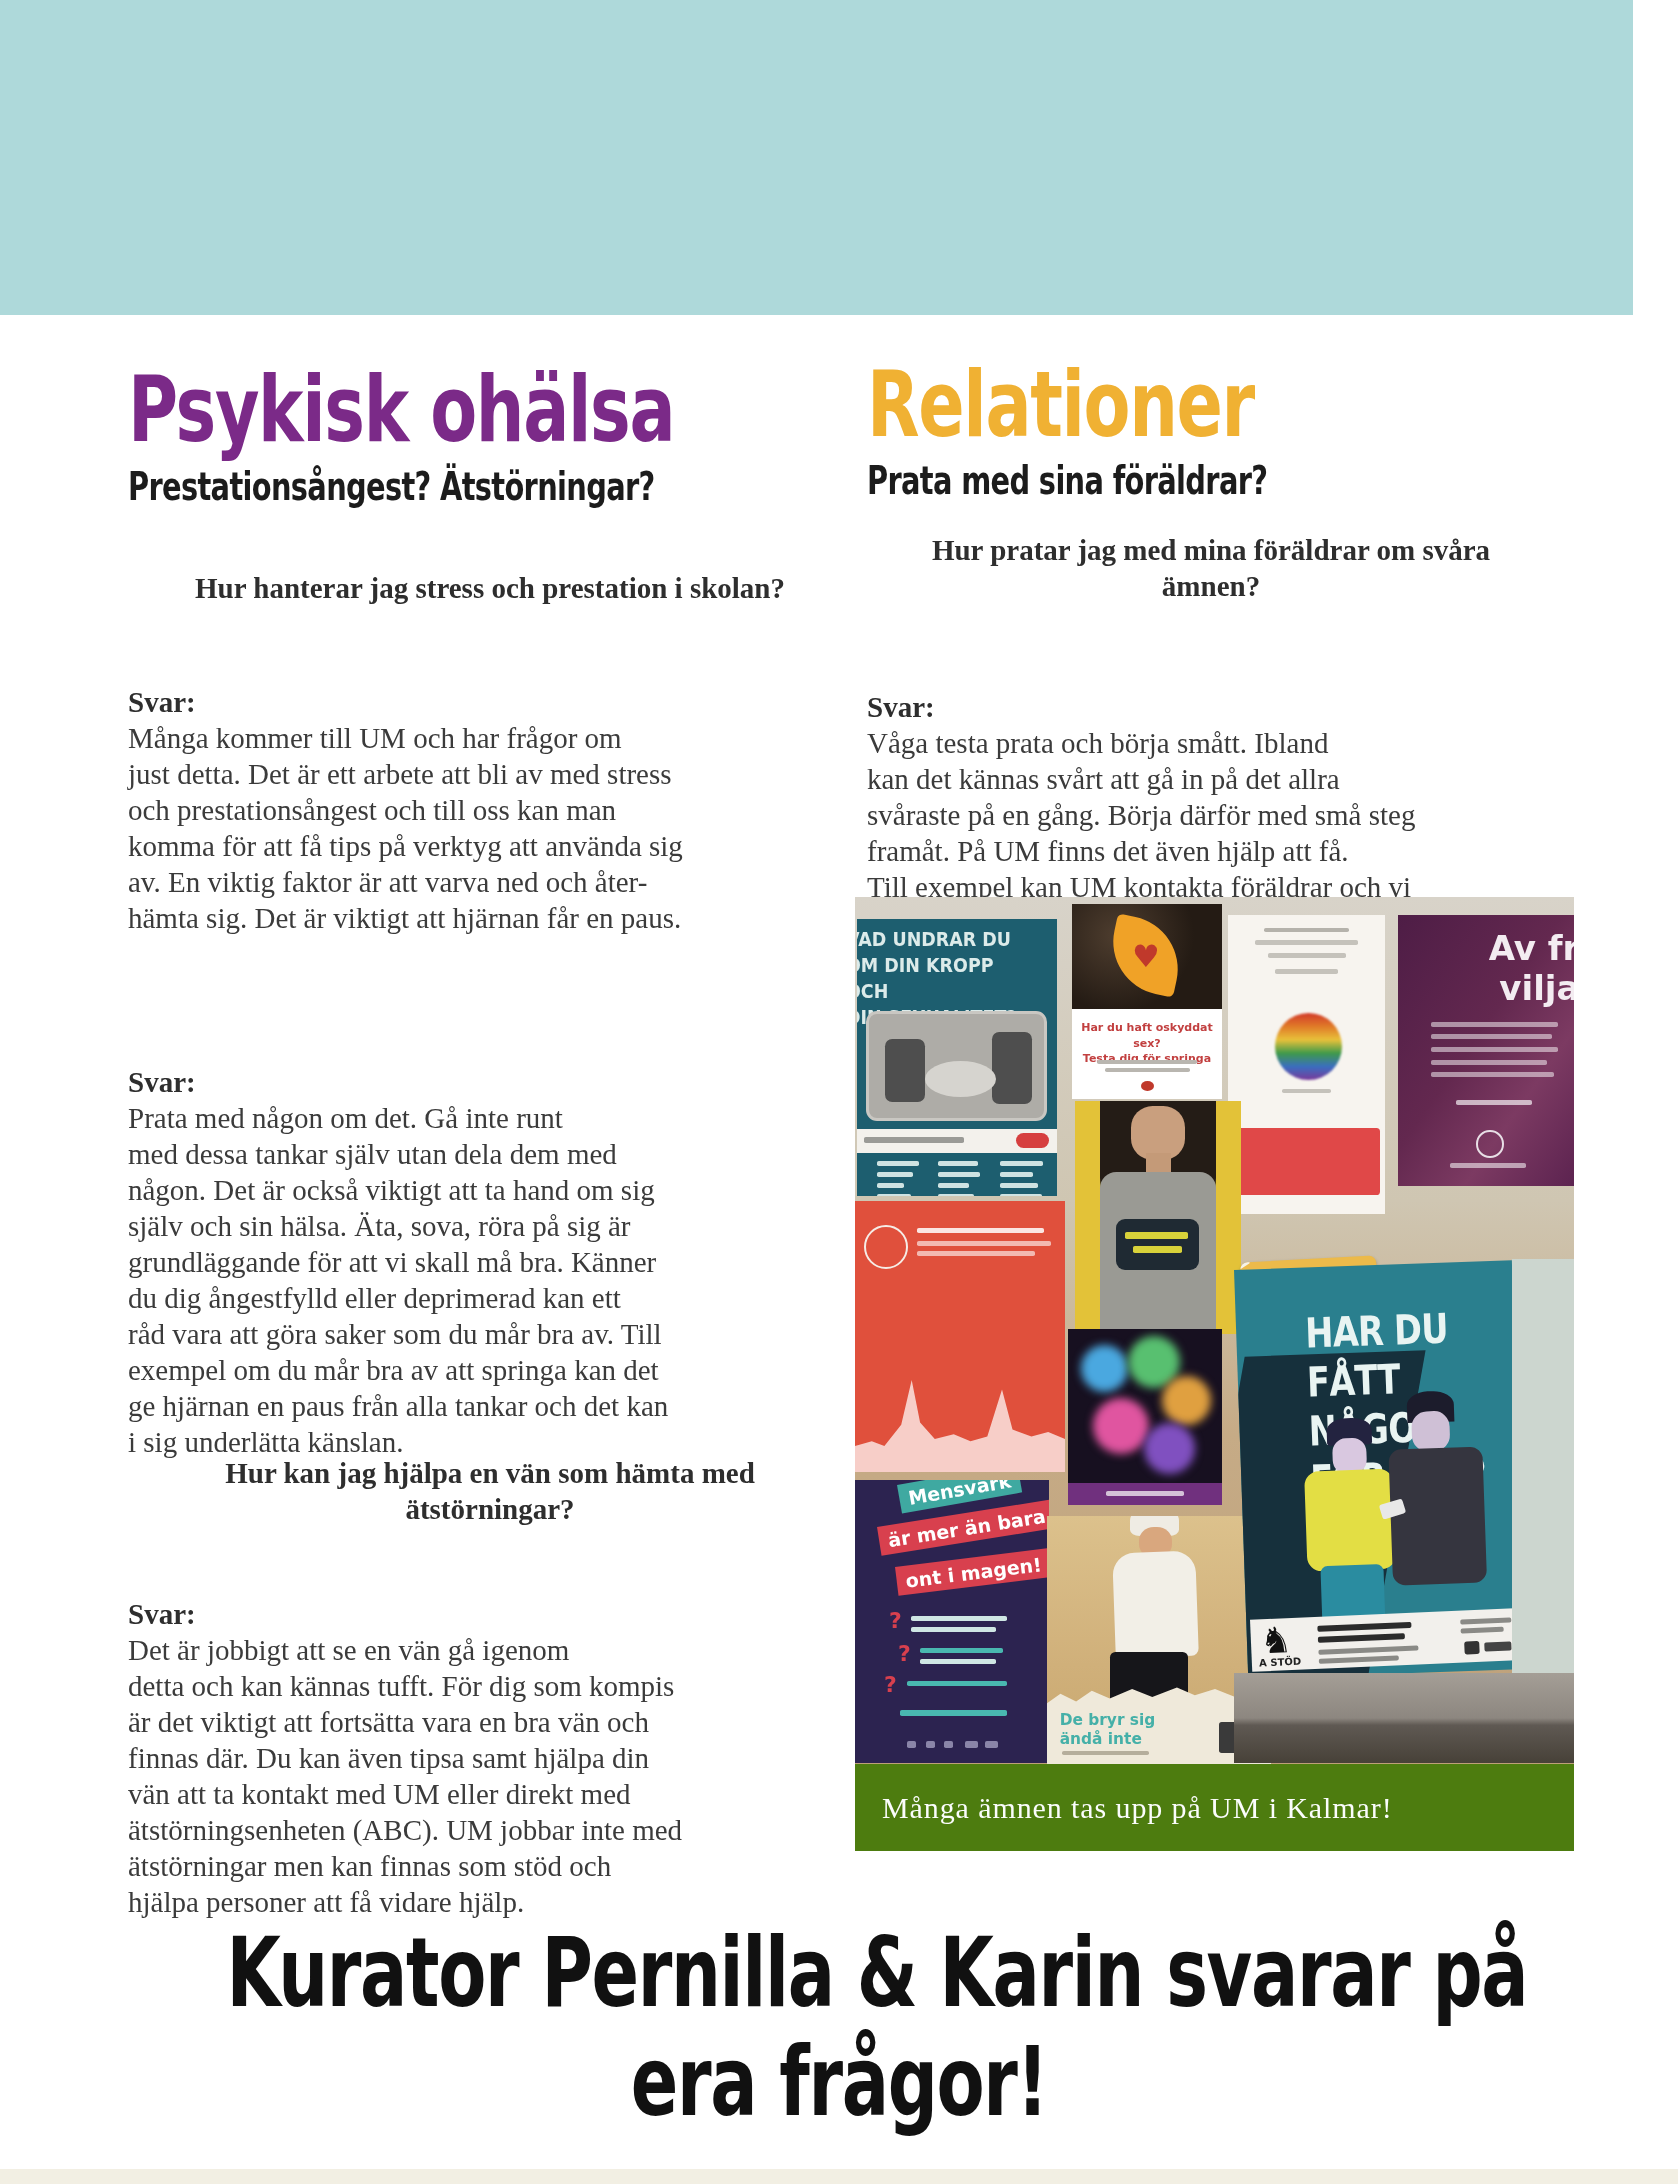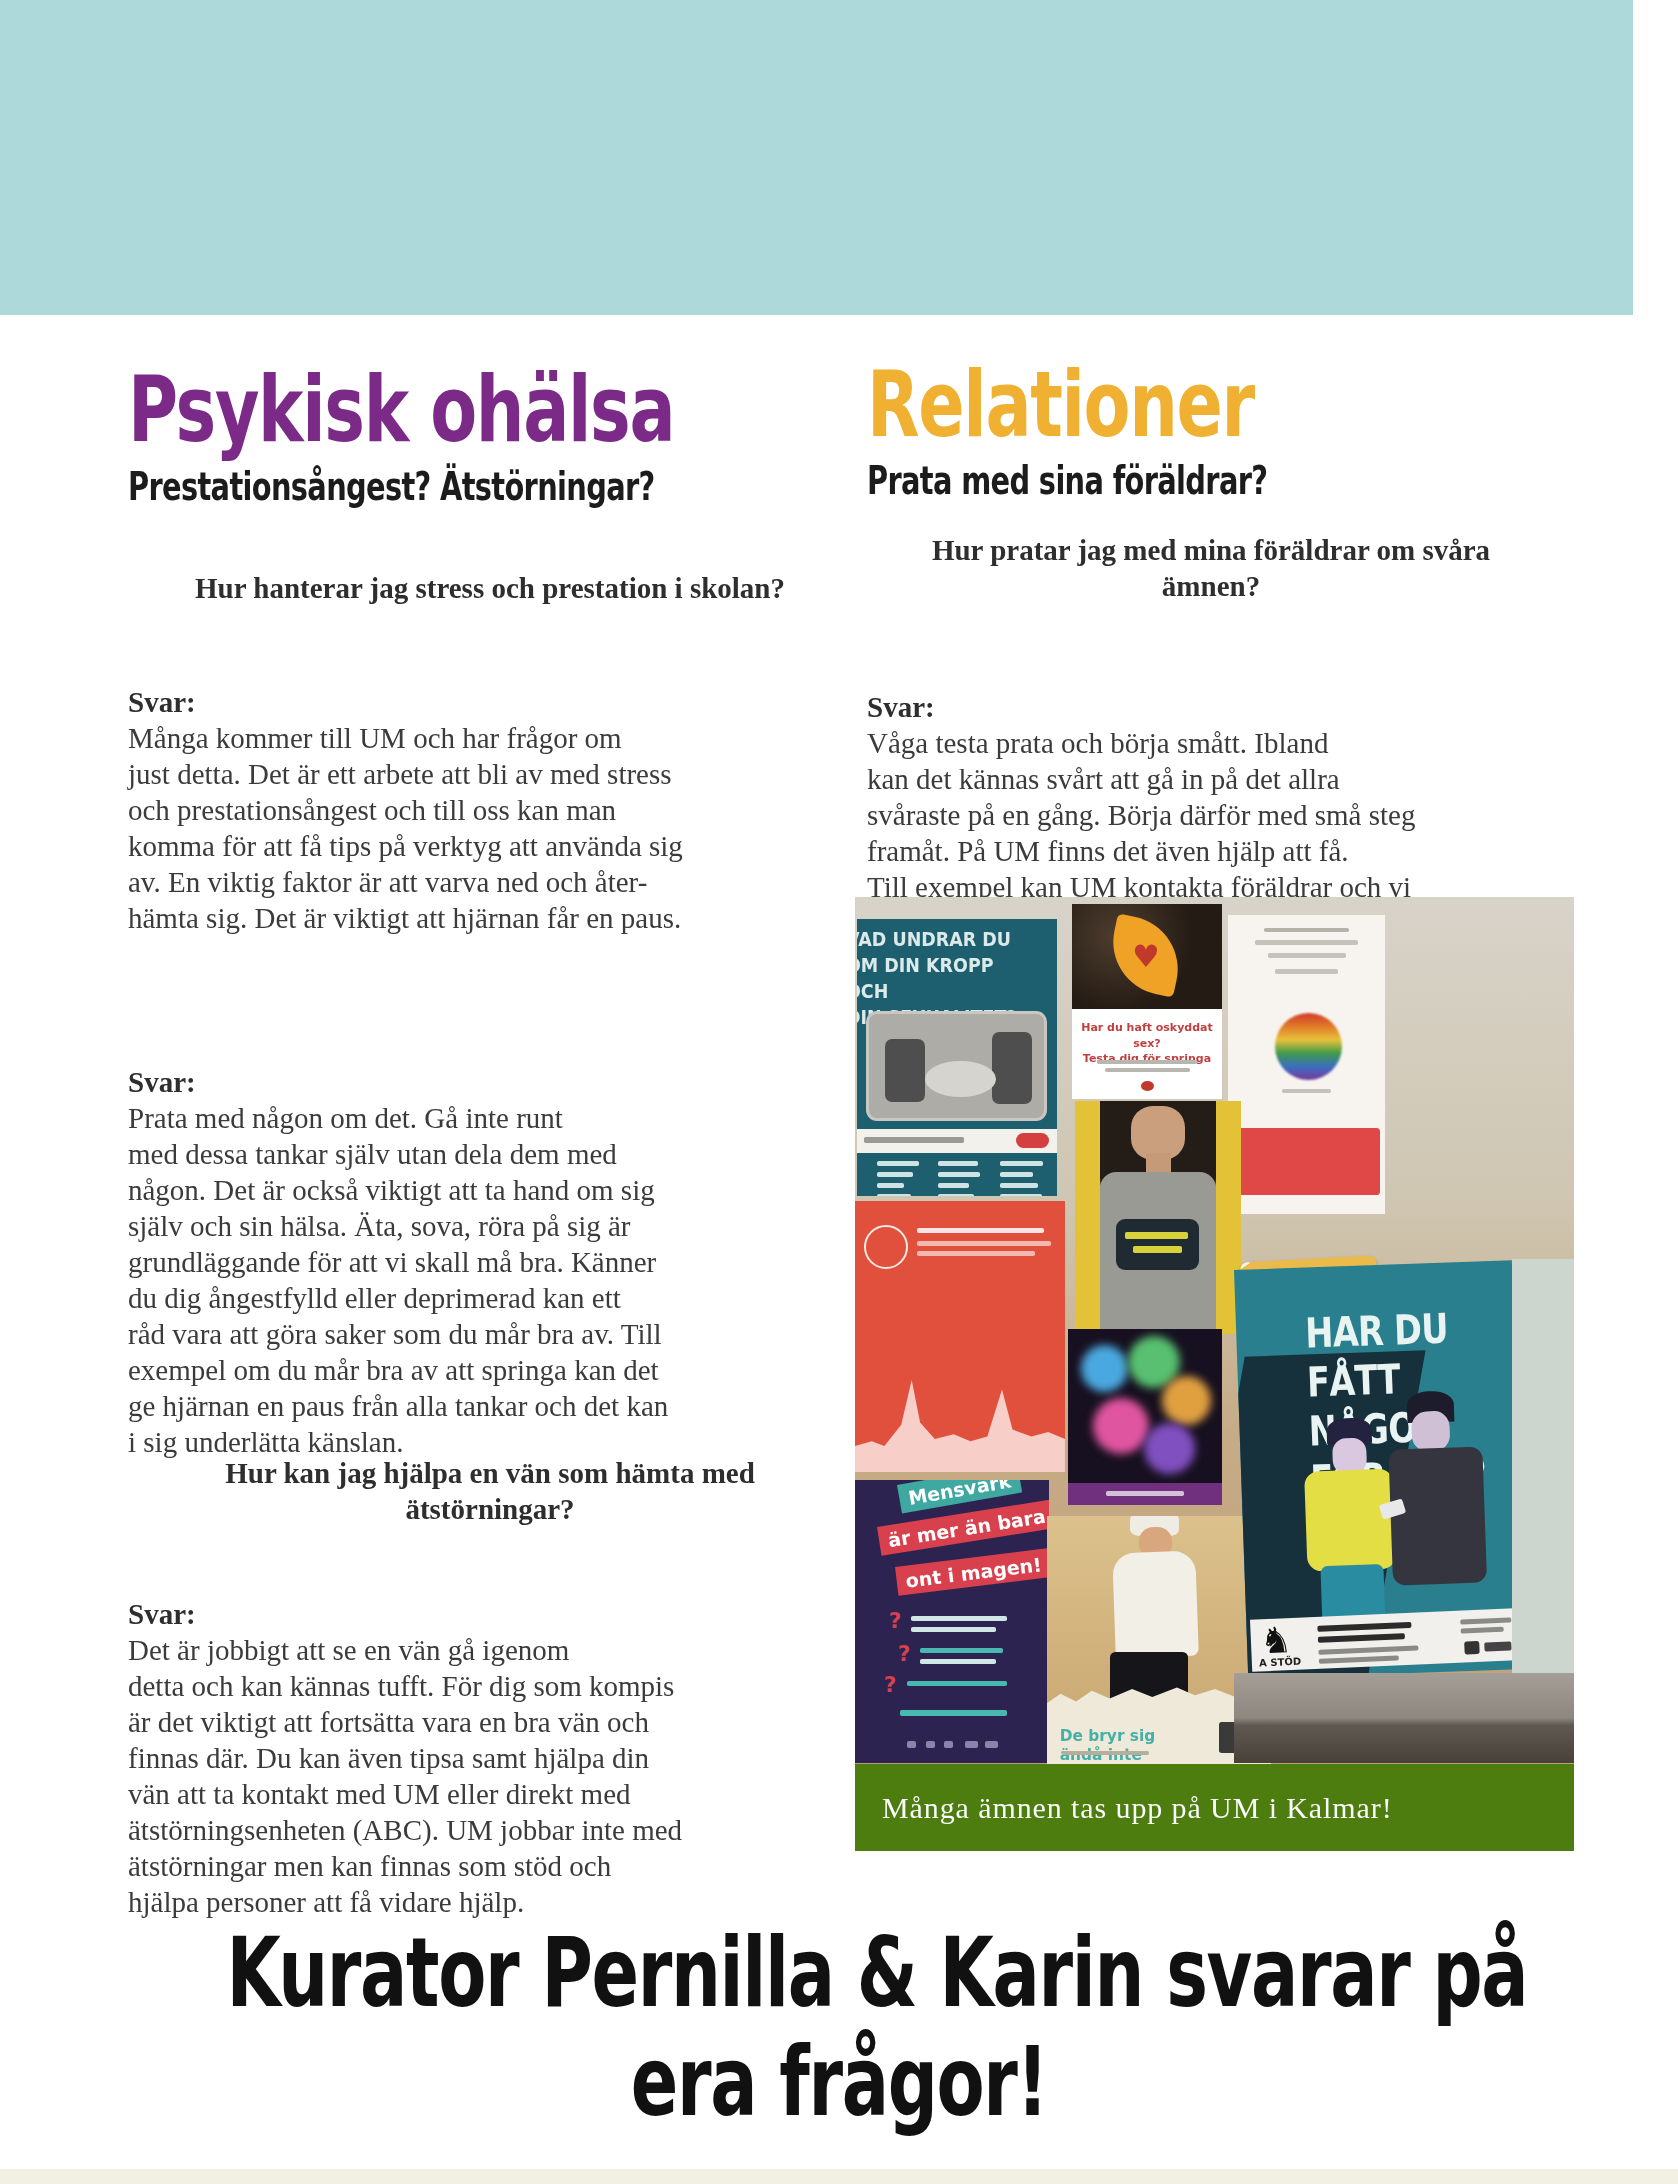--- a/index.html
+++ b/index.html
@@ -86,21 +86,21 @@
   .qmark{position:absolute;color:#d8404e;font-family:"DejaVu Sans",sans-serif;font-weight:bold;font-size:22px;}
   
   .pDb{left:192px;top:619px;width:224px;height:248px;background:linear-gradient(180deg,#dcc18c 0%,#d0b07a 60%,#c7a76f 100%);}
   .db-cap{position:absolute;left:83px;top:-11px;width:49px;height:31px;border-radius:50% 50% 20% 20%;background:#efece4;}
   .db-face{position:absolute;left:92px;top:11px;width:33px;height:31px;border-radius:45%;background:#d9a77e;}
   .db-hood{position:absolute;left:67px;top:36px;width:83px;height:105px;border-radius:22px 22px 7.2px 7.2px;background:#f2efe7;transform:rotate(-2deg);}
   .db-pants{position:absolute;left:63px;top:136px;width:78px;height:52px;background:#16161a;border-radius:5.4px;}
   .db-white{position:absolute;left:0;bottom:0;width:224px;height:78px;background:#efe9da;
             clip-path:polygon(0 22%,6% 10%,13% 20%,20% 6%,28% 16%,38% 4%,47% 14%,58% 2%,66% 12%,75% 4%,84% 14%,92% 6%,100% 16%,100% 100%,0 100%);}
   .db-txt{position:absolute;left:12.7px;top:25px;font-family:"DejaVu Sans",sans-serif;font-weight:bold;
-          color:#45b0a8;font-size:15.4px;line-height:19px;white-space:pre-line;margin-top:16px;}
+          color:#45b0a8;font-size:15.4px;line-height:19px;white-space:pre-line;}
   
   .pHd{left:379px;top:373px;width:278px;height:409px;background:#2a7f8e;transform:rotate(-2deg);transform-origin:left top;}
   .hd-shadow{position:absolute;left:-27px;top:87px;width:181px;height:326px;background:#16303c;transform:skewX(-12deg);}
   .hd-title{position:absolute;left:69px;top:42px;width:217px;font-family:"DejaVu Sans",sans-serif;font-weight:bold;
             color:#e9f4f2;font-size:41px;line-height:49px;white-space:pre-line;transform:scaleX(0.82);transform-origin:left top;letter-spacing:-0.9px;}
   .fig1-cap{position:absolute;left:87px;top:152px;width:45px;height:27px;border-radius:45% 45% 10% 10%;background:#232340;}
   .fig1-face{position:absolute;left:92px;top:172px;width:34px;height:36px;border-radius:40%;background:#d9c8e0;}
   .fig1-body{position:absolute;left:63px;top:204px;width:89px;height:100px;border-radius:14.5px;background:#e3de44;}
   .fig1-legs{position:absolute;left:76px;top:299px;width:63px;height:60px;background:#2a8ca0;border-radius:7.2px;}
   .fig2-hair{position:absolute;left:168px;top:128px;width:47px;height:31px;border-radius:45% 45% 0 0;background:#1c1c2c;}
@@ -233,20 +233,32 @@
     <div class="poster pC">
       <div class="bar" style="left:36px;top:12.7px;width:85px;height:4.5px;background:#b5b2ab;"></div>
       <div class="bar" style="left:27px;top:25px;width:103px;height:4.5px;background:#c5c2bb;"></div>
       <div class="bar" style="left:40px;top:38px;width:78px;height:4.5px;background:#c5c2bb;"></div>
       <div class="bar" style="left:47px;top:54px;width:63px;height:4.5px;background:#c5c2bb;"></div>
       <div class="rainbow"></div>
       <div class="bar" style="left:54px;top:174px;width:49px;height:3.6px;background:#c5c2bb;"></div>
       <div class="pC-red"></div>
     </div>
 
+    <div class="poster pD">
+      <div class="pD-title">Av fr
+vilja</div>
+      <div class="bar" style="left:33px;top:107px;width:127px;height:4.5px;background:rgba(255,255,255,.5);"></div>
+      <div class="bar" style="left:33px;top:119px;width:121px;height:4.5px;background:rgba(255,255,255,.5);"></div>
+      <div class="bar" style="left:33px;top:132px;width:127px;height:4.5px;background:rgba(255,255,255,.5);"></div>
+      <div class="bar" style="left:33px;top:145px;width:116px;height:4.5px;background:rgba(255,255,255,.5);"></div>
+      <div class="bar" style="left:33px;top:157px;width:123px;height:4.5px;background:rgba(255,255,255,.5);"></div>
+      <div class="bar" style="left:58px;top:185px;width:76px;height:4.5px;background:rgba(255,255,255,.65);"></div>
+      <div class="pD-ring"></div>
+      <div class="bar" style="left:52px;top:248px;width:76px;height:4.5px;background:rgba(255,255,255,.55);"></div>
+    </div>
 
     <div class="poster pPerson">
       <div class="hair"></div>
       <div class="face"></div>
       <div class="neck"></div>
       <div class="tee">
         <div class="tee-print">
           <div class="bar" style="left:9px;top:12.7px;width:63px;height:7.2px;background:#d8d23a;"></div>
           <div class="bar" style="left:16.3px;top:27px;width:49px;height:7.2px;background:#d8d23a;"></div>
         </div>

